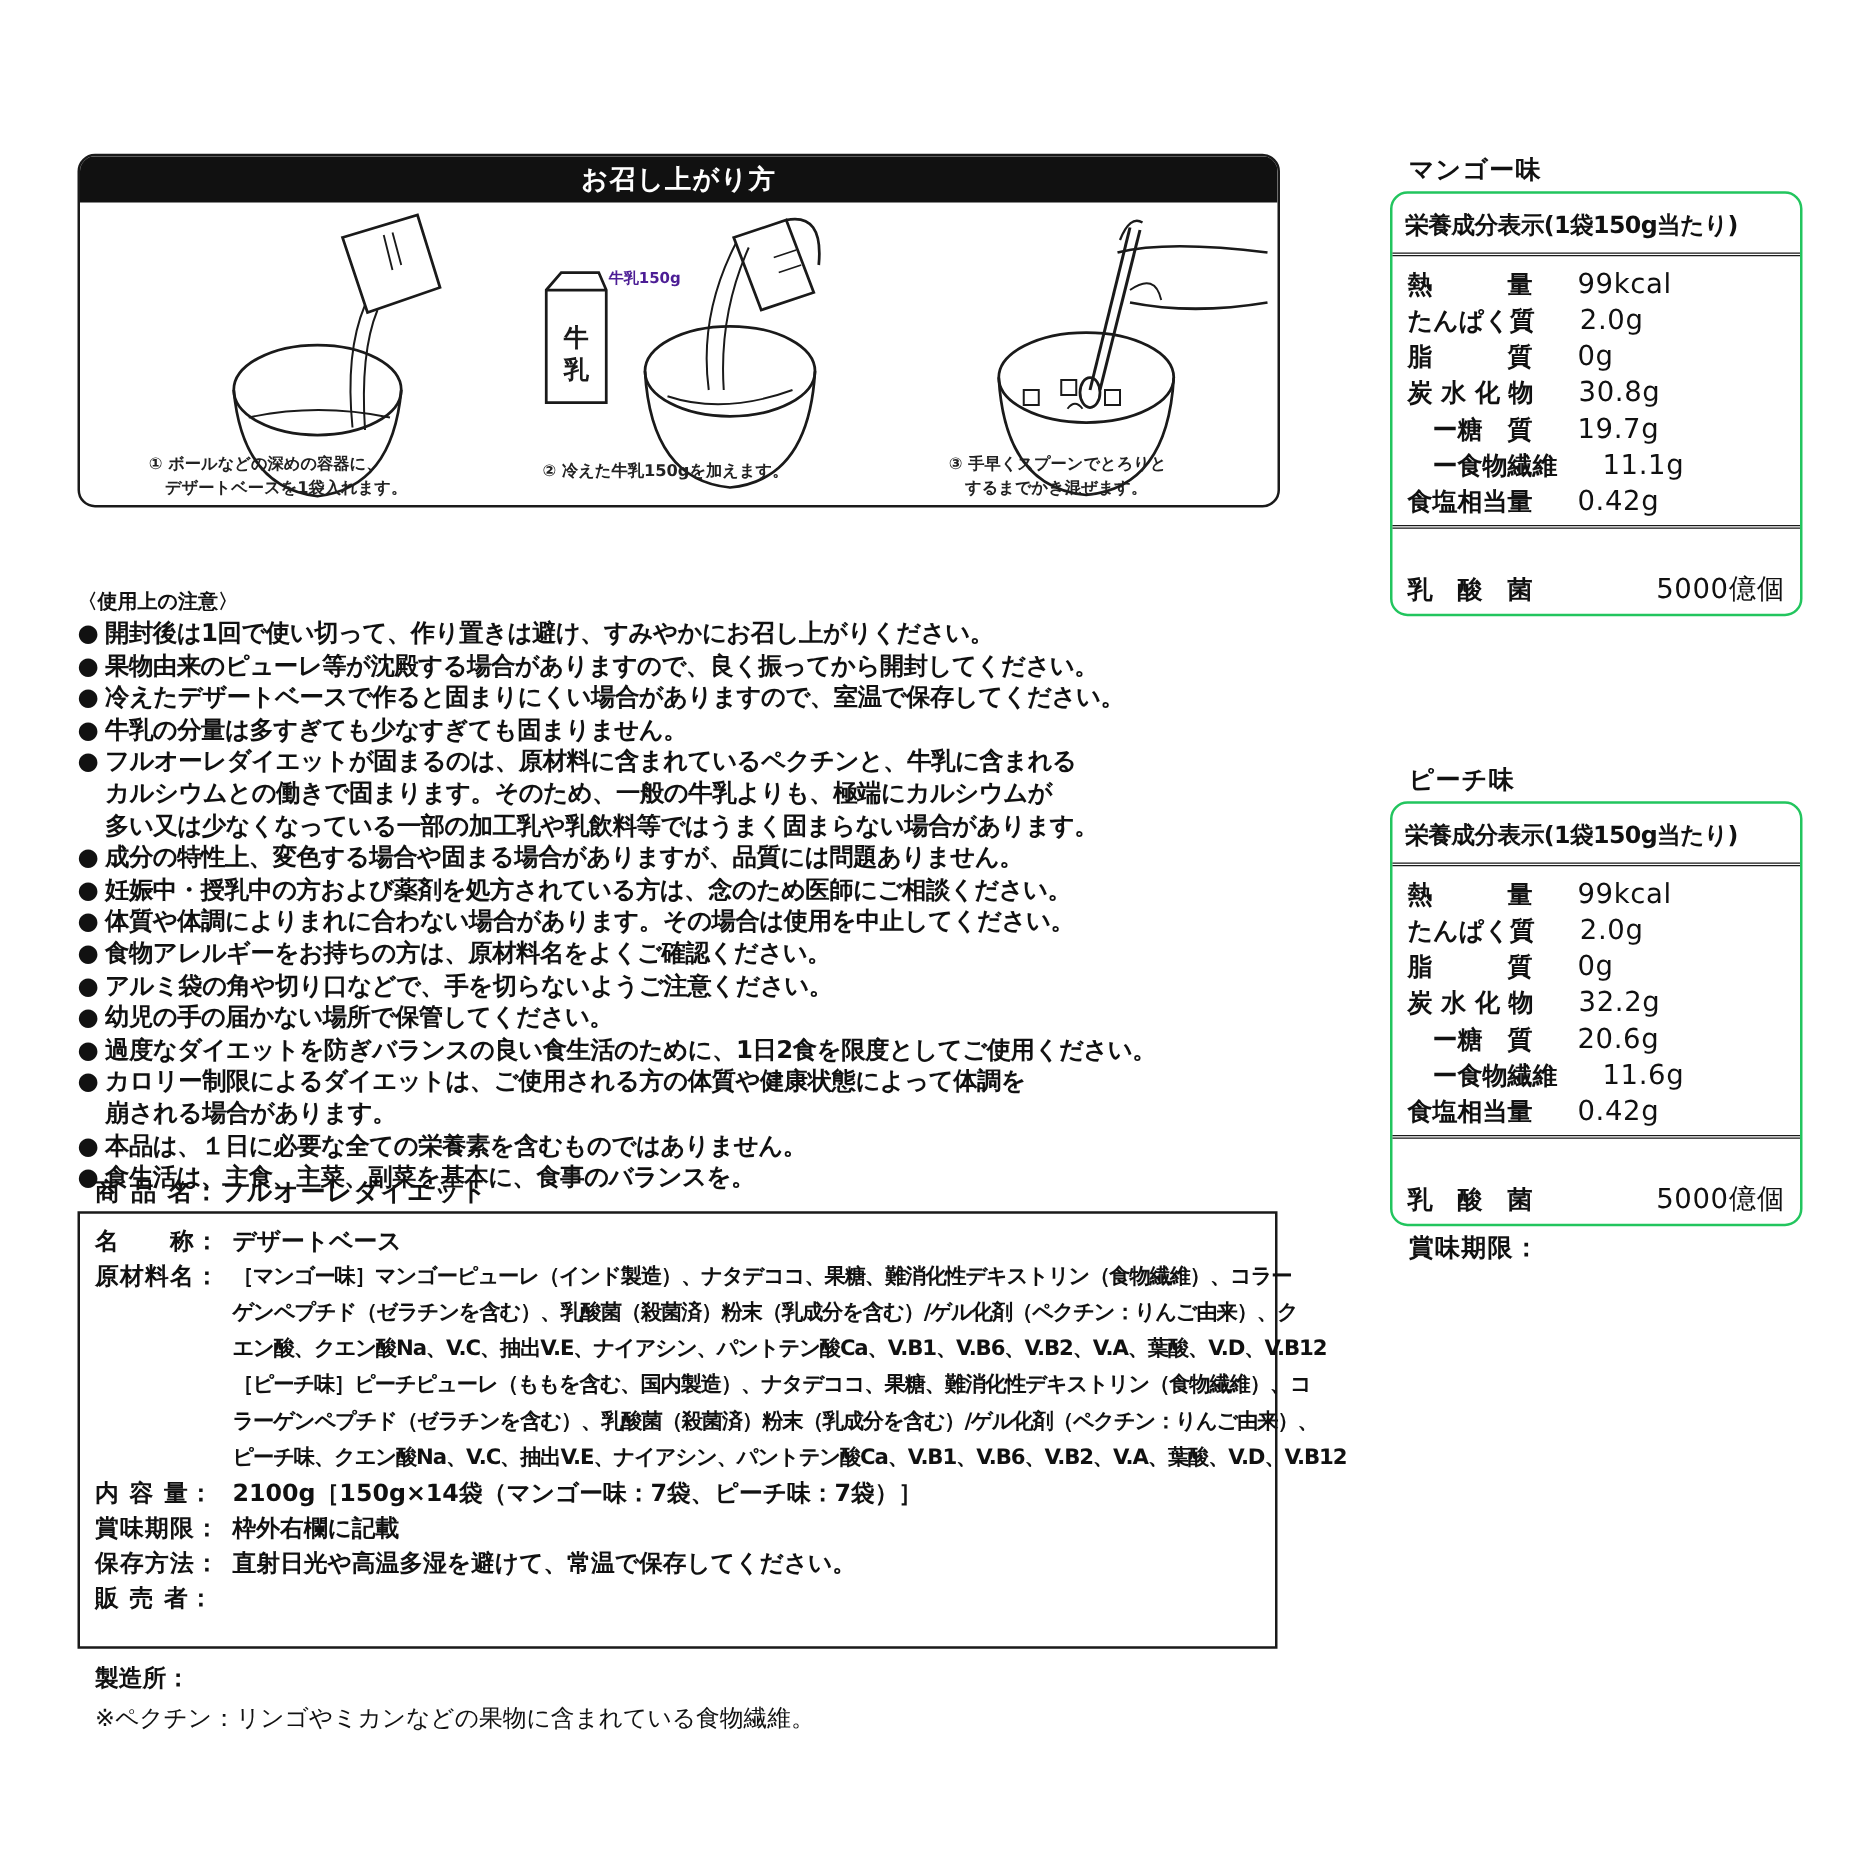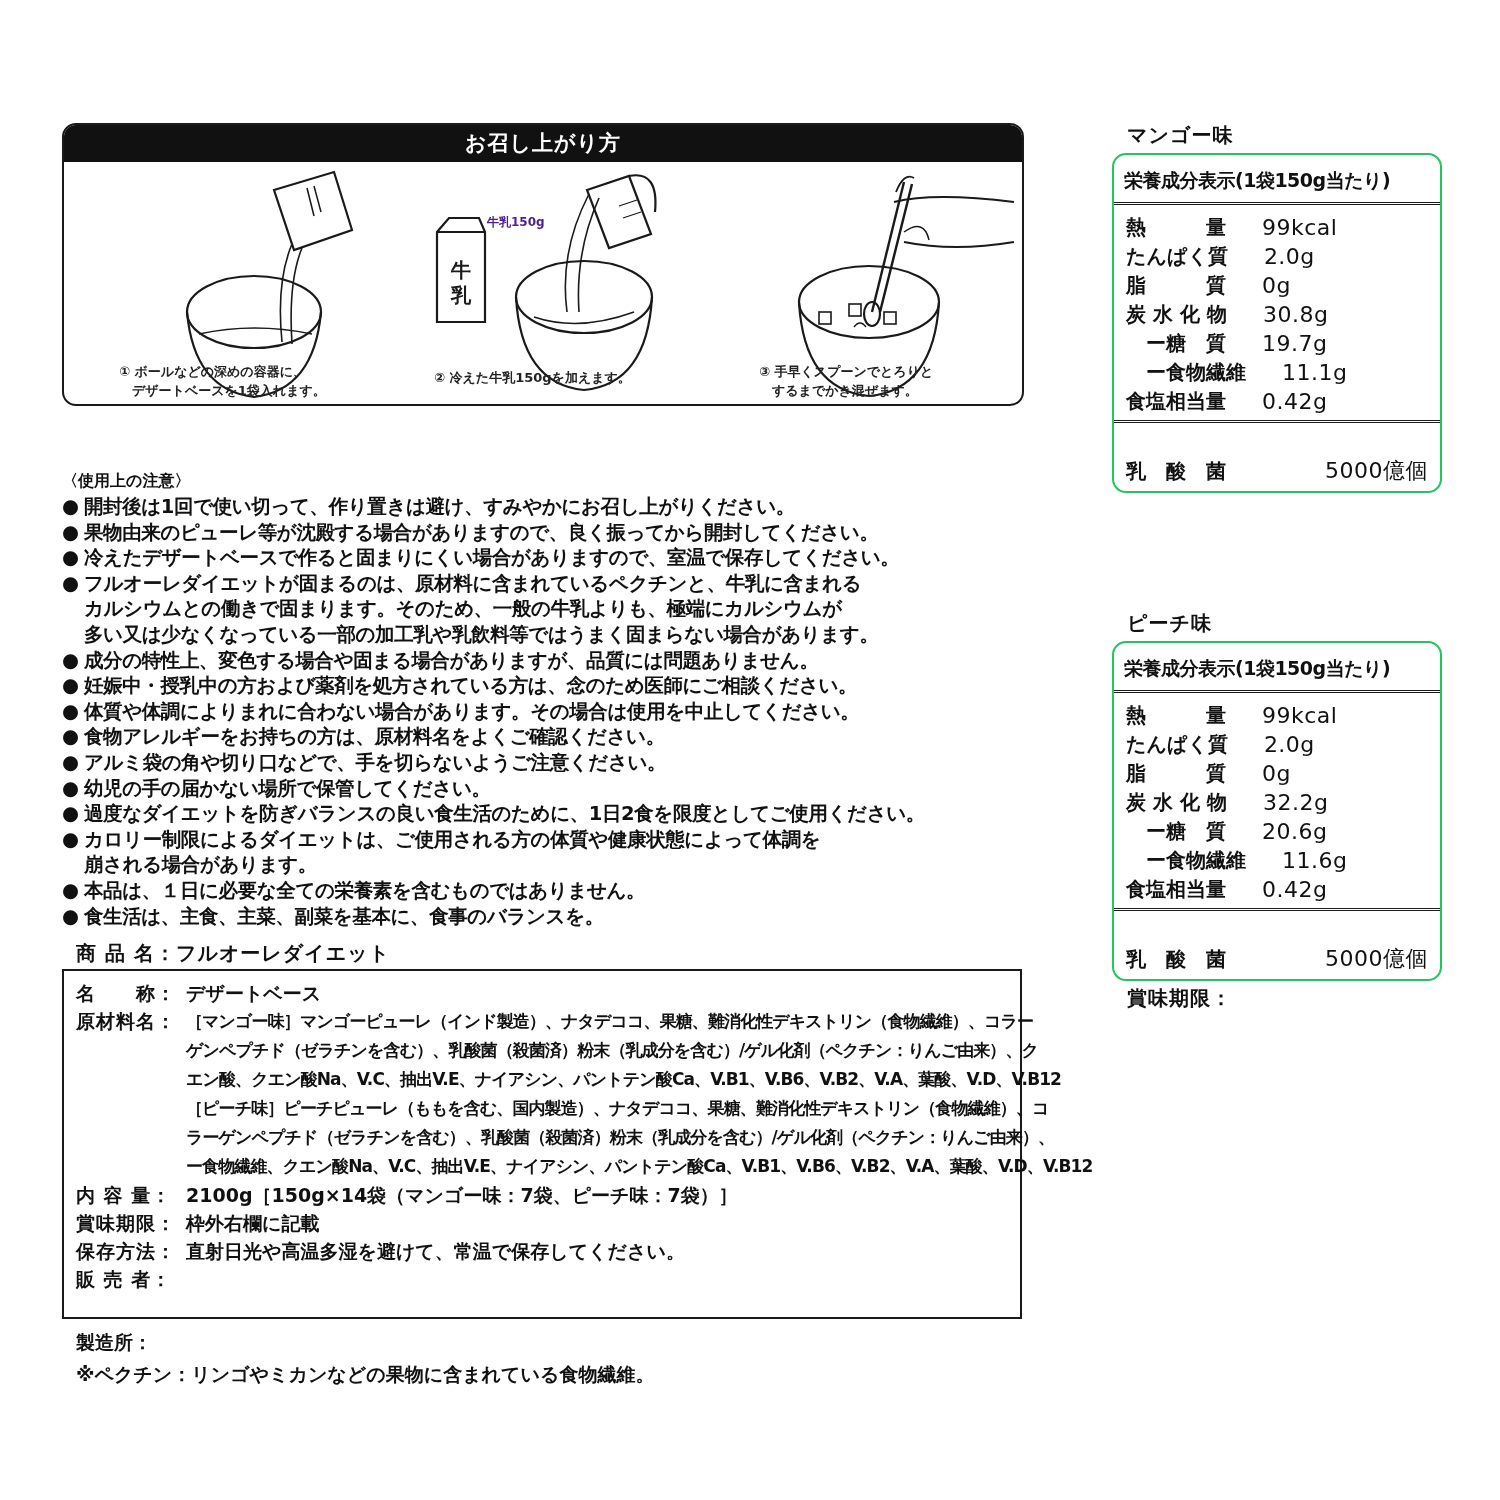--- a/index.html
+++ b/index.html
@@ -42,21 +42,21 @@
       position: absolute; left: 62px; top: 969px; width: 960px; height: 350px;
       border: 2px solid #1a1a1a; padding: 8px 10px 16px 12px;
     }
     .info-row { display: flex; font-size: 19px; font-weight: bold; line-height: 28px; }
     .info-label { width: 110px; flex: 0 0 110px; white-space: nowrap; letter-spacing: 1px; }
     .info-value { flex: 1; white-space: nowrap; }
     .ingredients .info-value { font-size: 17px; line-height: 29px; letter-spacing: -0.9px; }
     .ing-line { display: block; }
 
     .manufacturer { position: absolute; left: 76px; top: 1330px; font-size: 19px; font-weight: bold; }
-    .footnote { position: absolute; left: 76px; top: 1362px; font-size: 19px; font-weight: bold; }
+    .footnote { position: absolute; left: 76px; top: 1362px; font-size: 19px; font-weight: normal; }
 
     
     .flavor-title { position: absolute; font-size: 20px; font-weight: bold; letter-spacing: 1px; }
     .nutri {
       position: absolute; width: 330px; border: 2px solid #22c55e; border-radius: 14px; background: #fff;
     }
     .nutri-head {
       font-size: 19px; font-weight: bold; padding: 0 10px; height: 50px; line-height: 50px;
       border-bottom: 3px double #1a1a1a; letter-spacing: -0.5px; white-space: nowrap;
     }
@@ -146,20 +146,21 @@
     </div>
   </div>
 </div>
 
 <div class="notes">
   <div class="notes-heading">〈使用上の注意〉</div>
   <div id="notes-list">
       <div class="note"><span class="bullet">●</span><span>開封後は1回で使い切って、作り置きは避け、すみやかにお召し上がりください。</span></div>
       <div class="note"><span class="bullet">●</span><span>果物由来のピューレ等が沈殿する場合がありますので、良く振ってから開封してください。</span></div>
       <div class="note"><span class="bullet">●</span><span>冷えたデザートベースで作ると固まりにくい場合がありますので、室温で保存してください。</span></div>
+      <div class="note"><span class="bullet">●</span><span>牛乳の分量は多すぎても少なすぎても固まりません。</span></div>
       <div class="note"><span class="bullet">●</span><span>フルオーレダイエットが固まるのは、原材料に含まれているペクチンと、牛乳に含まれる</span><span class="cont">カルシウムとの働きで固まります。そのため、一般の牛乳よりも、極端にカルシウムが</span><span class="cont">多い又は少なくなっている一部の加工乳や乳飲料等ではうまく固まらない場合があります。</span></div>
       <div class="note"><span class="bullet">●</span><span>成分の特性上、変色する場合や固まる場合がありますが、品質には問題ありません。</span></div>
       <div class="note"><span class="bullet">●</span><span>妊娠中・授乳中の方および薬剤を処方されている方は、念のため医師にご相談ください。</span></div>
       <div class="note"><span class="bullet">●</span><span>体質や体調によりまれに合わない場合があります。その場合は使用を中止してください。</span></div>
       <div class="note"><span class="bullet">●</span><span>食物アレルギーをお持ちの方は、原材料名をよくご確認ください。</span></div>
       <div class="note"><span class="bullet">●</span><span>アルミ袋の角や切り口などで、手を切らないようご注意ください。</span></div>
       <div class="note"><span class="bullet">●</span><span>幼児の手の届かない場所で保管してください。</span></div>
       <div class="note"><span class="bullet">●</span><span>過度なダイエットを防ぎバランスの良い食生活のために、1日2食を限度としてご使用ください。</span></div>
       <div class="note"><span class="bullet">●</span><span>カロリー制限によるダイエットは、ご使用される方の体質や健康状態によって体調を</span><span class="cont">崩される場合があります。</span></div>
       <div class="note"><span class="bullet">●</span><span>本品は、１日に必要な全ての栄養素を含むものではありません。</span></div>
@@ -177,21 +178,21 @@
     <span class="info-value">デザートベース</span>
   </div>
   <div class="info-row ingredients">
     <span class="info-label">原材料名：</span>
     <span class="info-value">
       <span class="ing-line">［マンゴー味］マンゴーピューレ（インド製造）、ナタデココ、果糖、難消化性デキストリン（食物繊維）、コラー</span>
       <span class="ing-line">ゲンペプチド（ゼラチンを含む）、乳酸菌（殺菌済）粉末（乳成分を含む）/ゲル化剤（ペクチン：りんご由来）、ク</span>
       <span class="ing-line">エン酸、クエン酸Na、V.C、抽出V.E、ナイアシン、パントテン酸Ca、V.B1、V.B6、V.B2、V.A、葉酸、V.D、V.B12</span>
       <span class="ing-line">［ピーチ味］ピーチピューレ（ももを含む、国内製造）、ナタデココ、果糖、難消化性デキストリン（食物繊維）、コ</span>
       <span class="ing-line">ラーゲンペプチド（ゼラチンを含む）、乳酸菌（殺菌済）粉末（乳成分を含む）/ゲル化剤（ペクチン：りんご由来）、</span>
-      <span class="ing-line">ー食物繊維、クエン酸Na、V.C、抽出V.E、ナイアシン、パントテン酸Ca、V.B1、V.B6、V.B2、V.A、葉酸、V.D、V.B12</span>
+      <span class="ing-line">ピーチ味、クエン酸Na、V.C、抽出V.E、ナイアシン、パントテン酸Ca、V.B1、V.B6、V.B2、V.A、葉酸、V.D、V.B12</span>
     </span>
   </div>
   <div class="info-row">
     <span class="info-label">内 容 量：</span>
     <span class="info-value">2100g［150g×14袋（マンゴー味：7袋、ピーチ味：7袋）］</span>
   </div>
   <div class="info-row">
     <span class="info-label">賞味期限：</span>
     <span class="info-value">枠外右欄に記載</span>
   </div>

